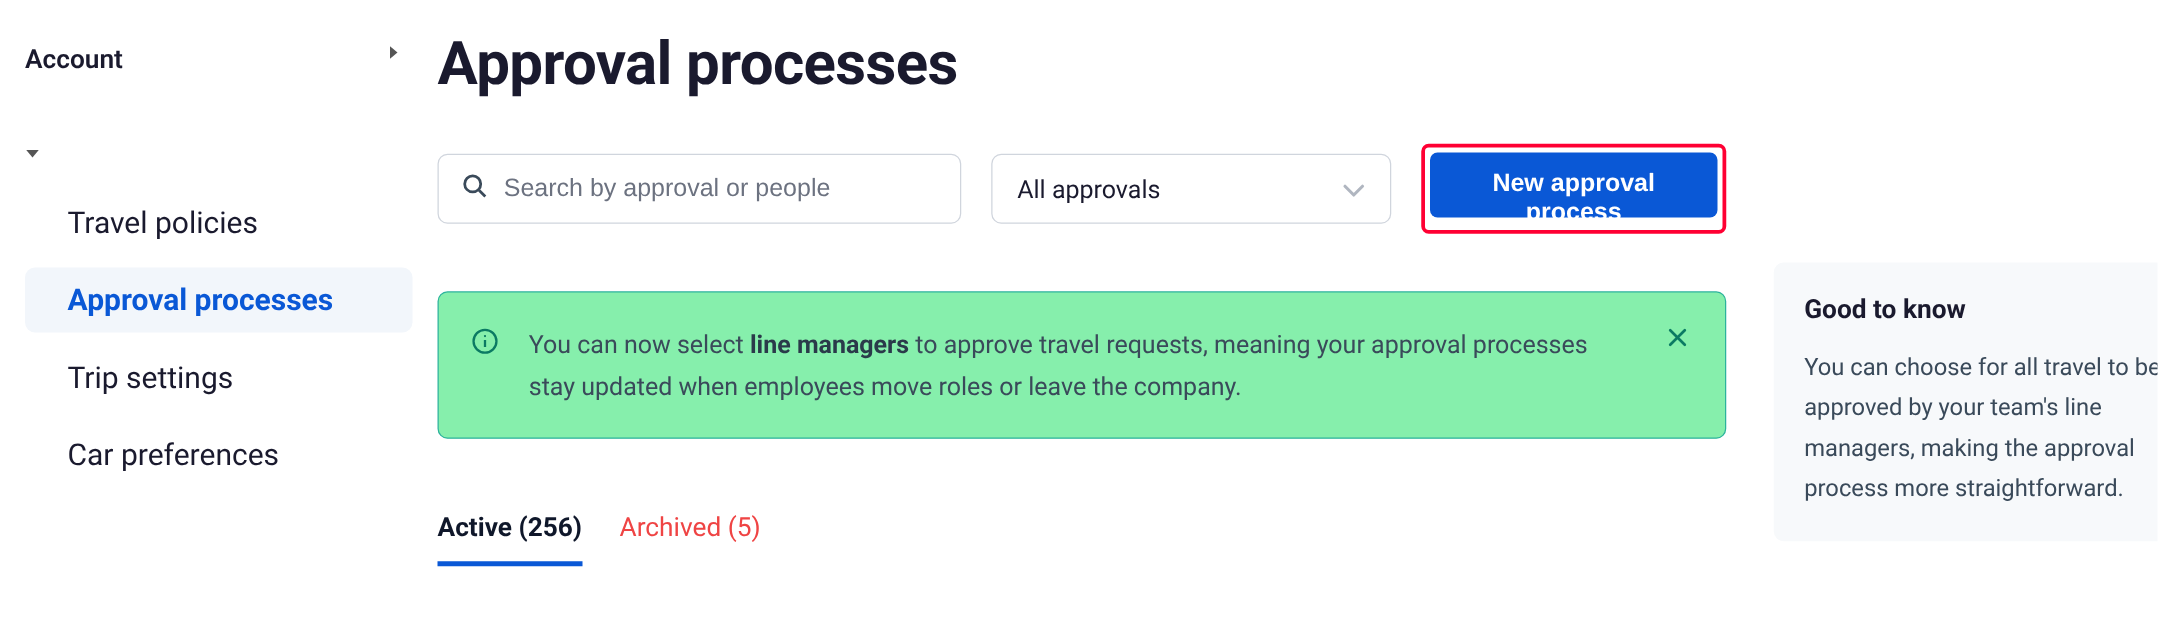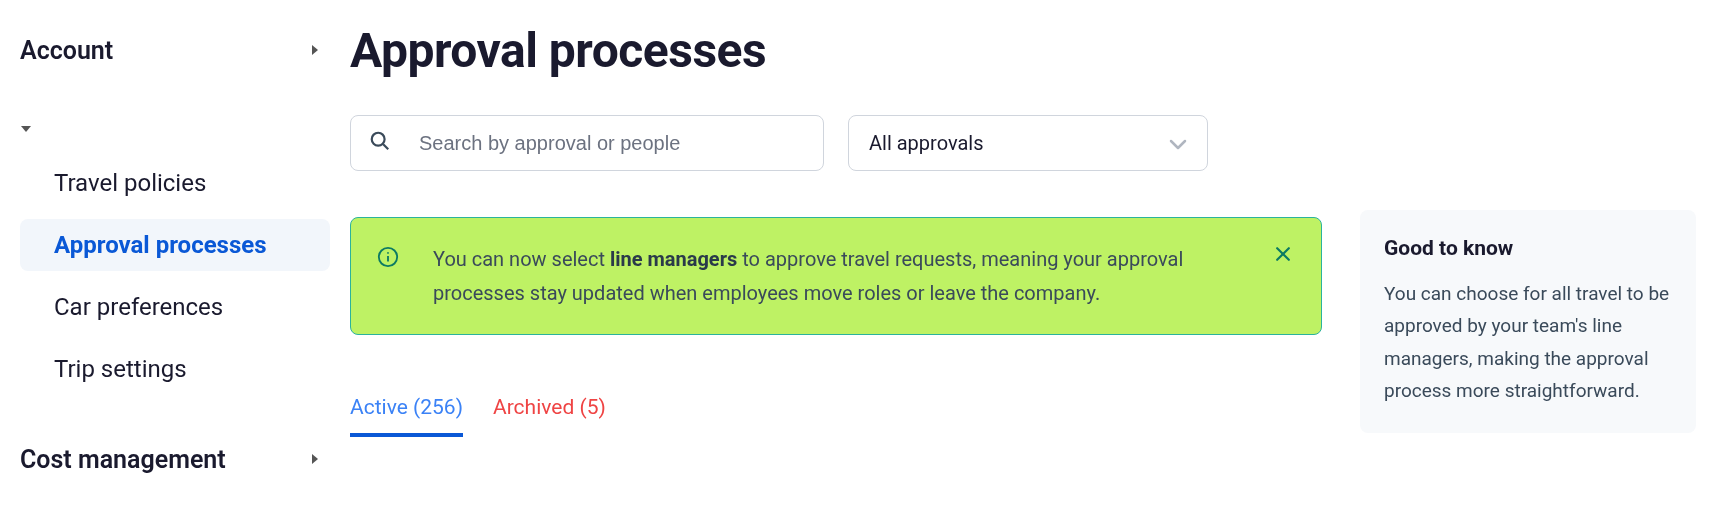--- a/index.html
+++ b/index.html
@@ -23,24 +23,24 @@
     .sidebar {
       width: 340px;
       padding: 30px 10px 0 20px;
       flex-shrink: 0;
     }
     .nav-section {
       margin-bottom: 44px;
     }
     .nav-header {
       display: flex;
-      align-items: center;
+      align-items: flex-start;
       justify-content: space-between;
       padding: 6px 10px 6px 0;
-      font-size: 25px;
+      font-size: 21px;
       font-weight: 600;
       color: #1a1a2e;
       cursor: pointer;
     }
     .nav-header .caret {
       font-size: 14px;
       color: #555;
     }
     .nav-subitems {
       margin-top: 14px;
@@ -78,21 +78,21 @@
     }
     .controls {
       display: flex;
       gap: 24px;
       align-items: center;
       margin-bottom: 46px;
     }
     .search-box {
       display: flex;
       align-items: center;
-      gap: 28px;
+      gap: 12px;
       border: 1px solid #d0d5dd;
       border-radius: 8px;
       padding: 24px 18px;
       width: 474px;
       height: 56px;
     }
     .search-box input {
       border: none;
       outline: none;
       font-size: 20px;
@@ -127,26 +127,26 @@
       font-size: 20px;
       font-weight: 600;
       border: none;
       border-radius: 6px;
       padding: 14px 26px;
       height: 52px;
       cursor: pointer;
     }
     .info-banner {
       border: 1px solid #2bb39c;
-      background: #bef264;
+      background: #86efac;
       border-radius: 8px;
       padding: 24px 26px;
       display: flex;
       align-items: flex-start;
-      gap: 34px;
+      gap: 24px;
       margin-bottom: 52px;
     }
     .info-icon-wrap {
       flex-shrink: 0;
       padding-top: 4px;
     }
     .info-text {
       flex: 1;
       font-size: 20px;
       line-height: 1.7;
@@ -168,22 +168,22 @@
       gap: 30px;
       border-bottom: 0;
     }
     .tab {
       font-size: 21px;
       padding: 8px 0 14px 0;
       cursor: pointer;
       color: #ef4444;
     }
     .tab.active {
-      color: #3b82f6;
-      font-weight: 400;
+      color: #0f172a;
+      font-weight: 700;
       border-bottom: 4px solid #0a58d6;
     }
     
     .aside {
       width: 336px;
       flex-shrink: 0;
       padding-top: 188px;
     }
     .good-to-know {
       background: #f7f9fb;
@@ -226,35 +226,25 @@
       <div class="nav-header">
         <span class="caret">
           <svg width="12" height="10" viewBox="0 0 12 10">
               <polygon points="1,2 11,2 6,8" fill="#555"></polygon>
             </svg>
         </span>
       </div>
       <div class="nav-subitems">
         <div class="nav-subitem">Travel policies</div>
         <div class="nav-subitem active">Approval processes</div>
+        <div class="nav-subitem">Trip settings</div>
         <div class="nav-subitem">Car preferences</div>
-        <div class="nav-subitem">Trip settings</div>
       </div>
     </div>
 
-    <div class="nav-section">
-      <div class="nav-header">
-        <span>Cost management</span>
-        <span class="caret">
-          <svg width="10" height="12" viewBox="0 0 10 12">
-              <polygon points="2,1 8,6 2,11" fill="#555"></polygon>
-            </svg>
-        </span>
-      </div>
-    </div>
   </nav>
 
   <div class="main">
     <div class="content">
       <h1 class="page-title">Approval processes</h1>
 
       <div class="controls">
         <div class="search-box">
           <span>
             <svg width="22" height="22" viewBox="0 0 24 24" fill="none" stroke="#3a4a5a" stroke-width="2.4">
@@ -267,20 +257,23 @@
 
         <div class="select-box">
           <span>All approvals</span>
           <span class="chevron-down">
             <svg width="18" height="12" viewBox="0 0 18 12" fill="none" stroke="#b0b6c0" stroke-width="2.5" stroke-linecap="round" stroke-linejoin="round">
               <polyline points="2,3 9,10 16,3"></polyline>
             </svg>
           </span>
         </div>
 
+        <div class="primary-btn-wrap">
+          <button class="primary-btn">New approval process</button>
+        </div>
       </div>
 
       <div class="info-banner">
         <div class="info-icon-wrap">
           <svg width="22" height="22" viewBox="0 0 24 24" fill="none" stroke="#0b7a63" stroke-width="2">
             <circle cx="12" cy="12" r="10"></circle>
             <line x1="12" y1="11" x2="12" y2="17"></line>
             <circle cx="12" cy="7.5" r="1" fill="#0b7a63" stroke="none"></circle>
           </svg>
         </div>

